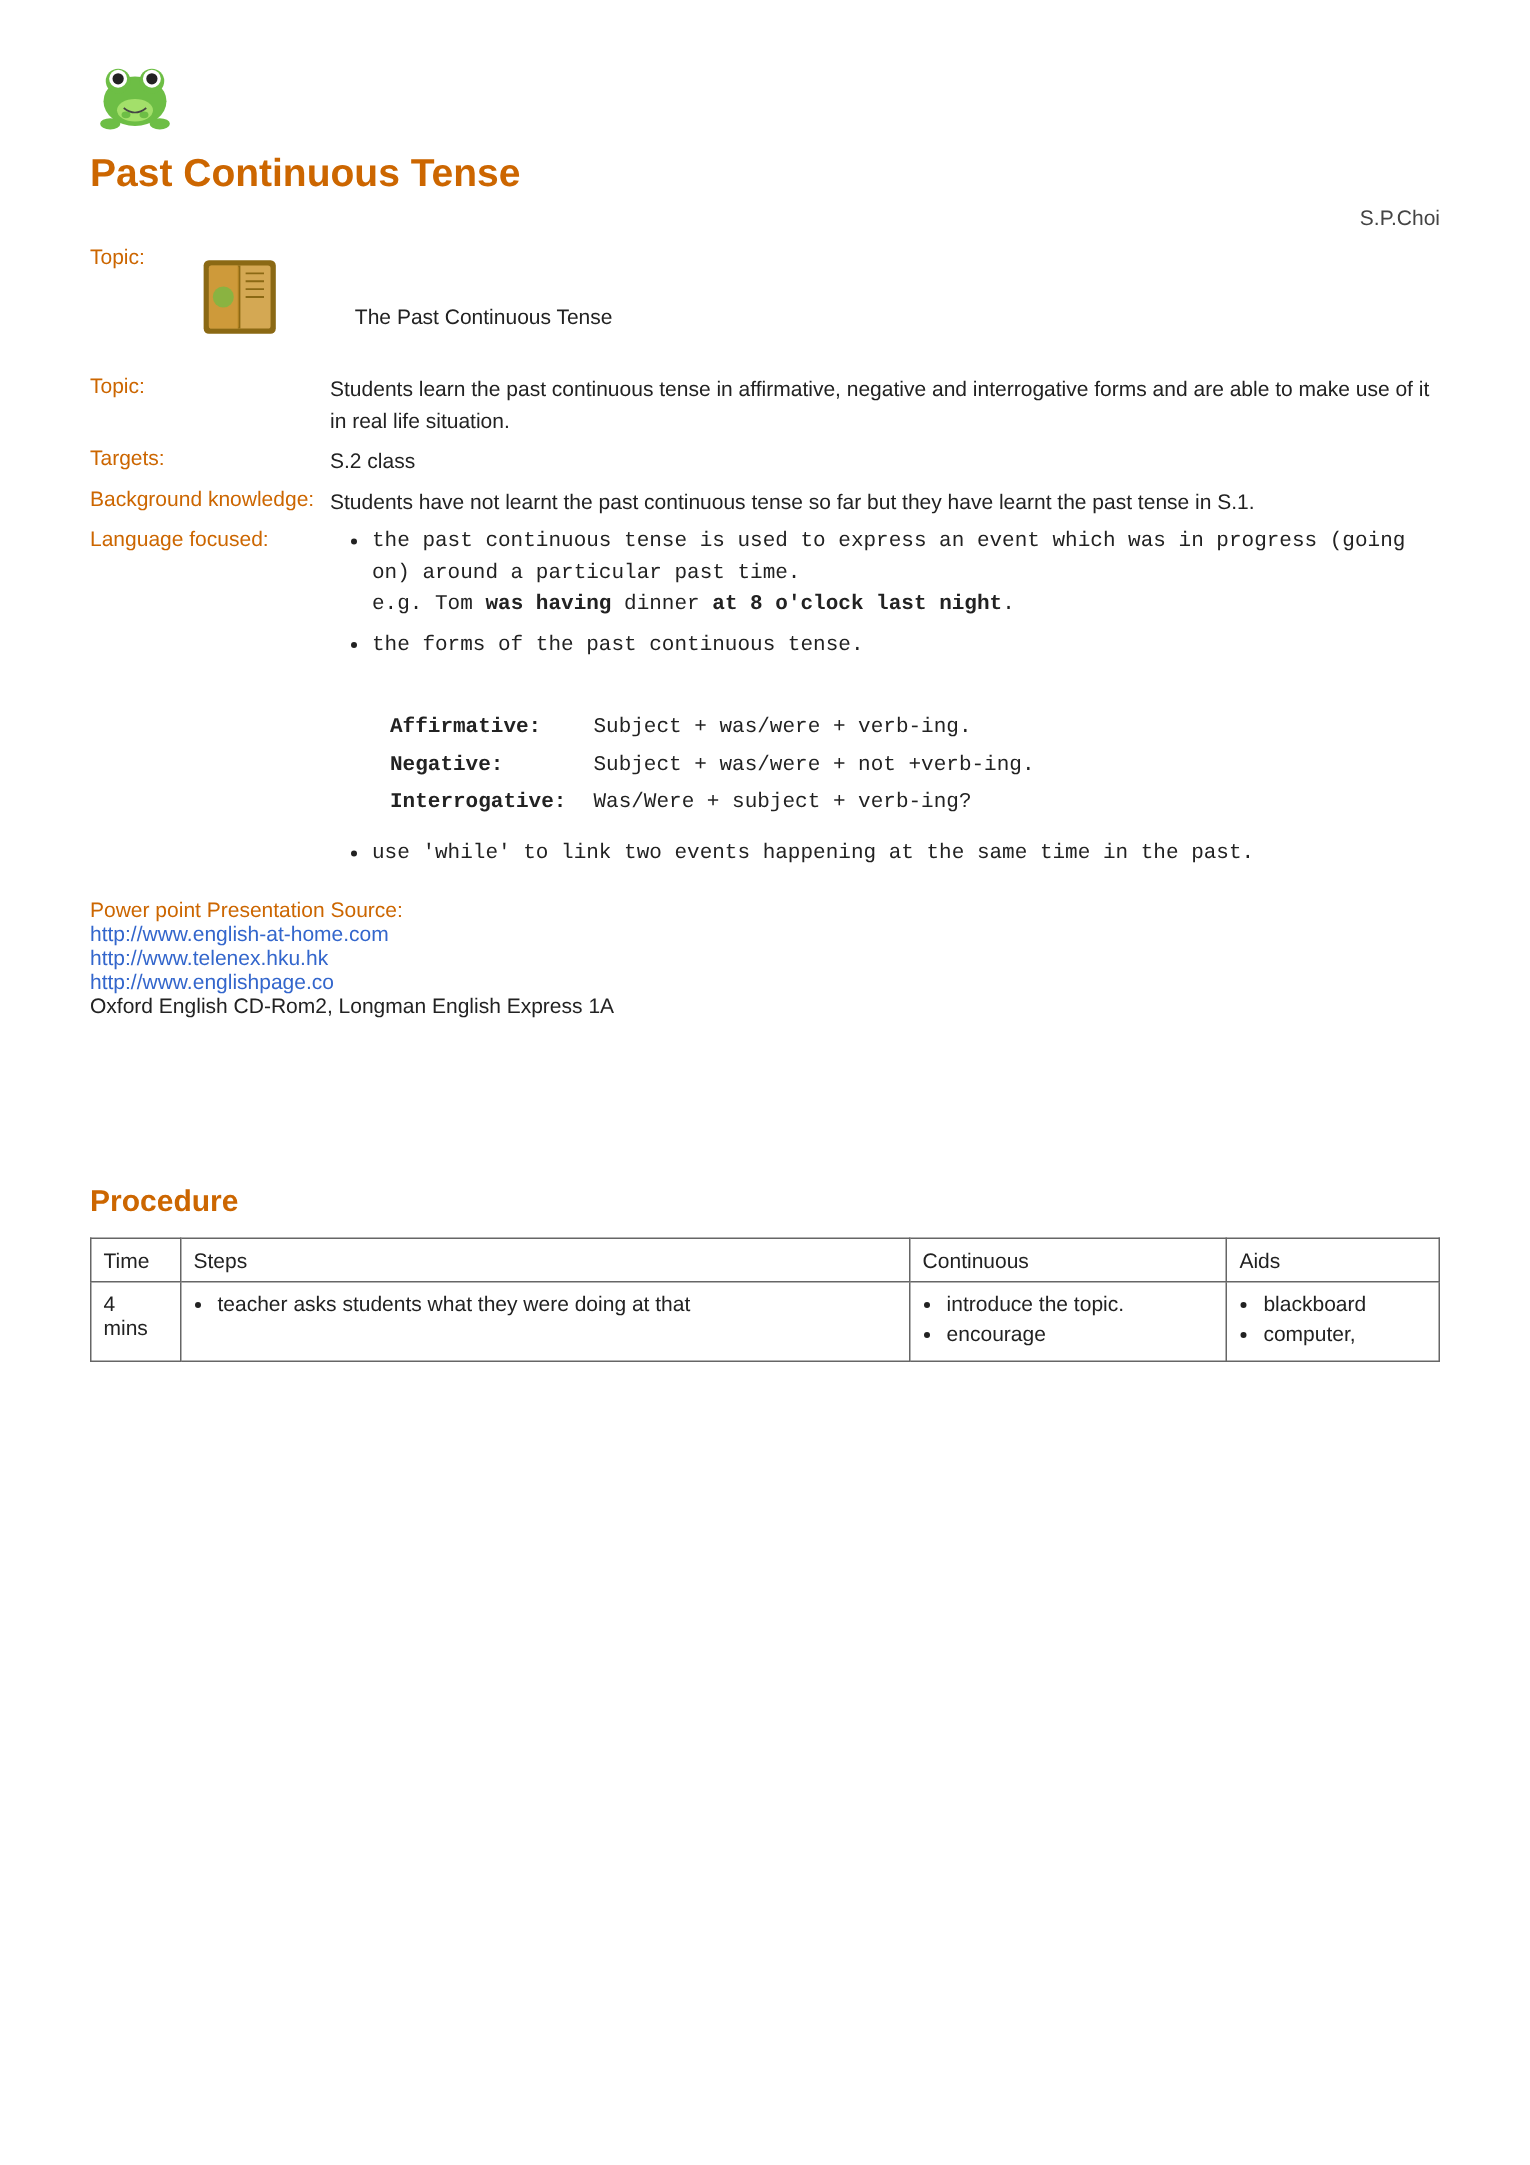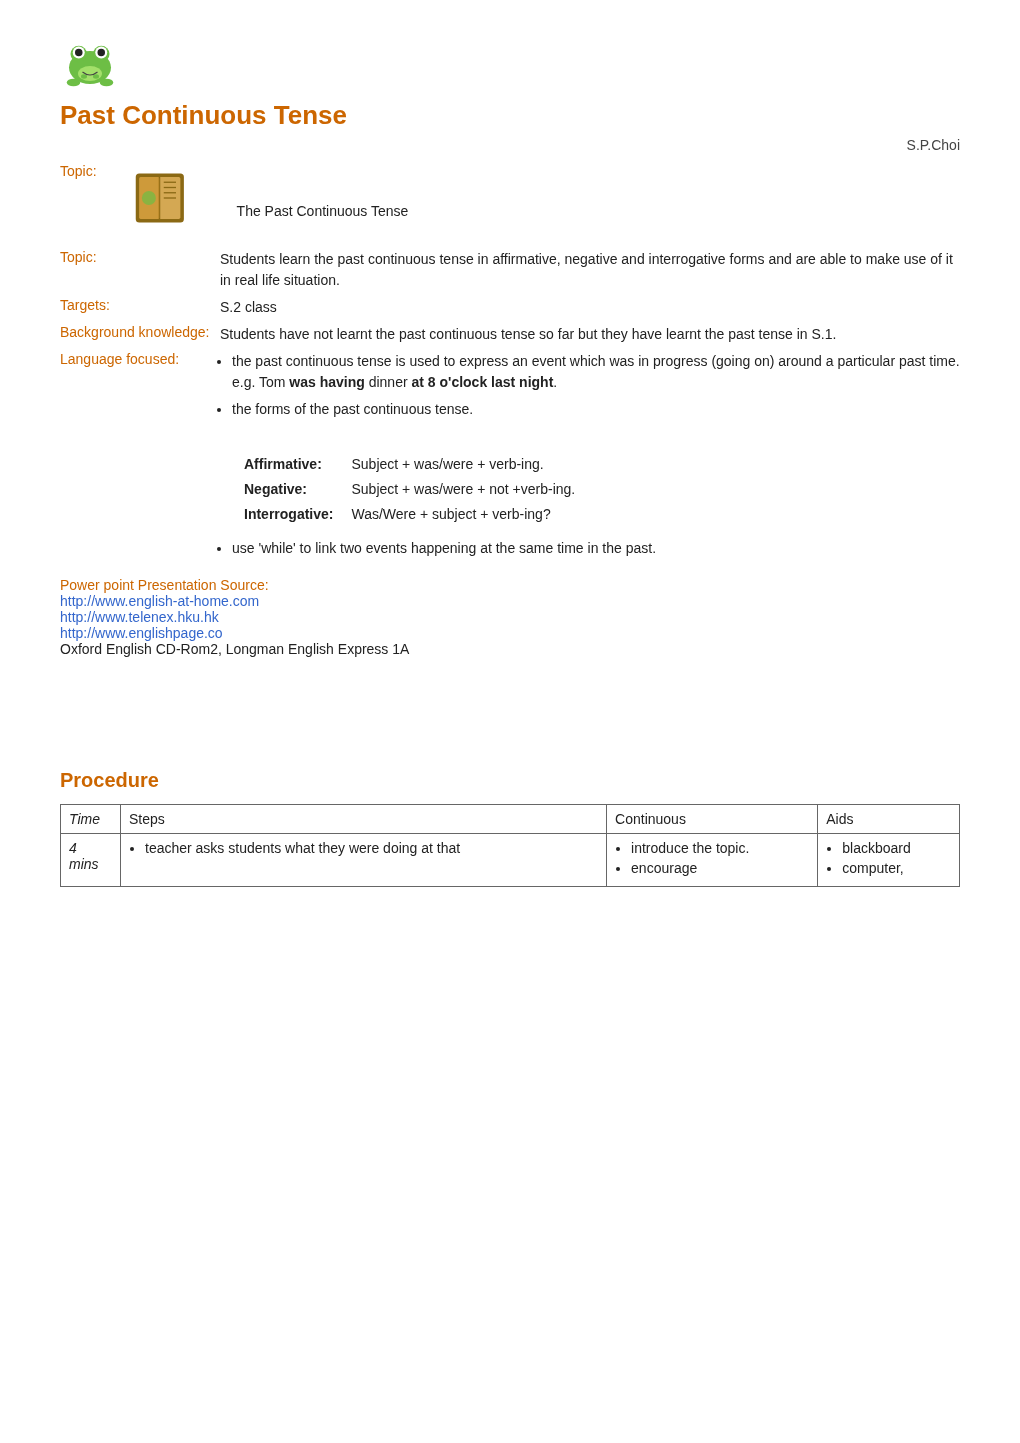--- a/index.html
+++ b/index.html
@@ -79,21 +79,22 @@
     }
 
     .info-content {
       font-size: 14px;
       line-height: 1.5;
       flex: 1;
     }
 
     .info-content ul {
       list-style: disc;
-      margin-left: 12px;
+      margin-left: 28px;
+      font-family: Liberation Mono, monospace;
     }
 
     .info-content ul li {
       margin-bottom: 6px;
     }
 
     .grammar-table {
       margin-top: 10px;
       margin-bottom: 10px;
       margin-left: 10px;
@@ -164,21 +165,20 @@
       margin-left: 16px;
     }
 
     .proc-table td ul li {
       margin-bottom: 4px;
     }
 
     .time-cell {
       width: 60px;
       white-space: nowrap;
-      font-style: italic;
     }
   </style>
 </head>
 <body>
 
 <div class="logo-area">
   <svg class="logo-icon" viewBox="0 0 80 80" xmlns="http://www.w3.org/2000/svg">
 
     <ellipse cx="40" cy="50" rx="28" ry="22" fill="#6dbe45"></ellipse>
     <ellipse cx="25" cy="32" rx="11" ry="11" fill="#6dbe45"></ellipse>

